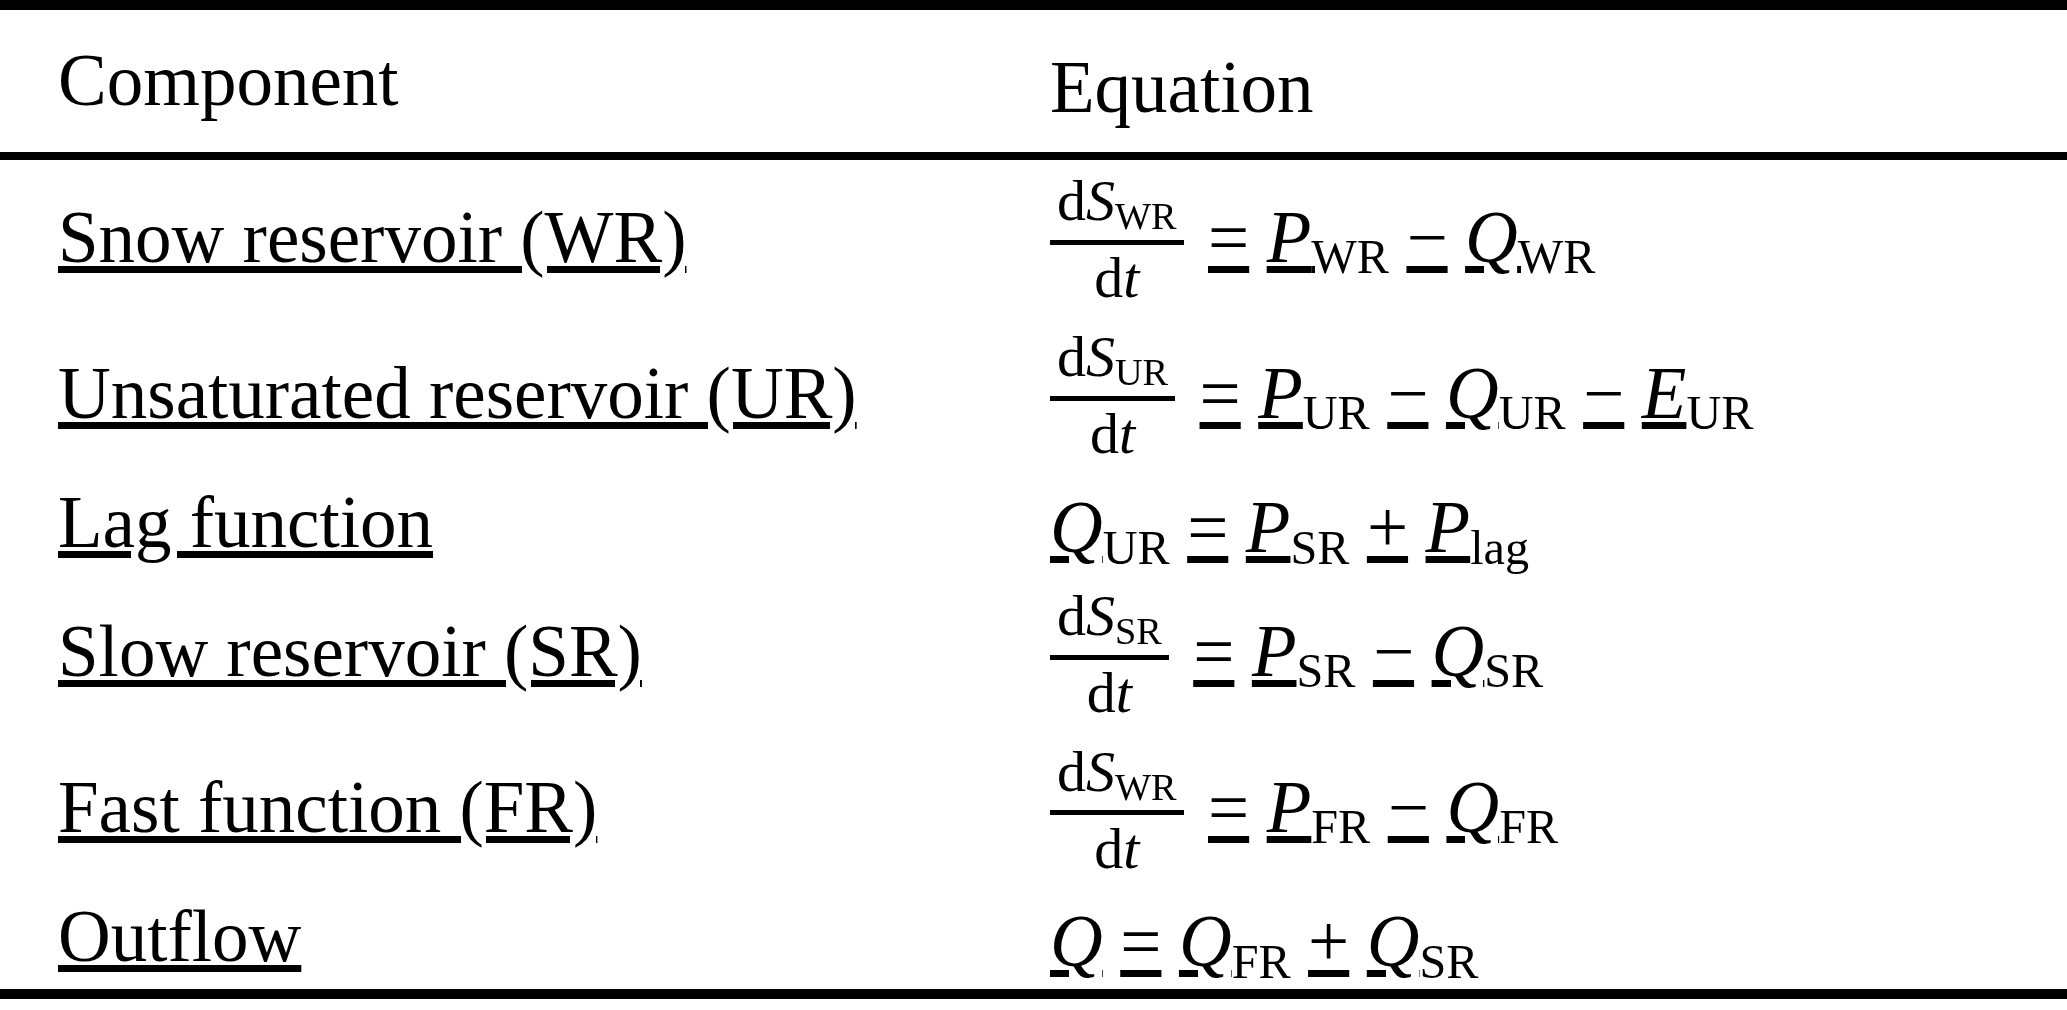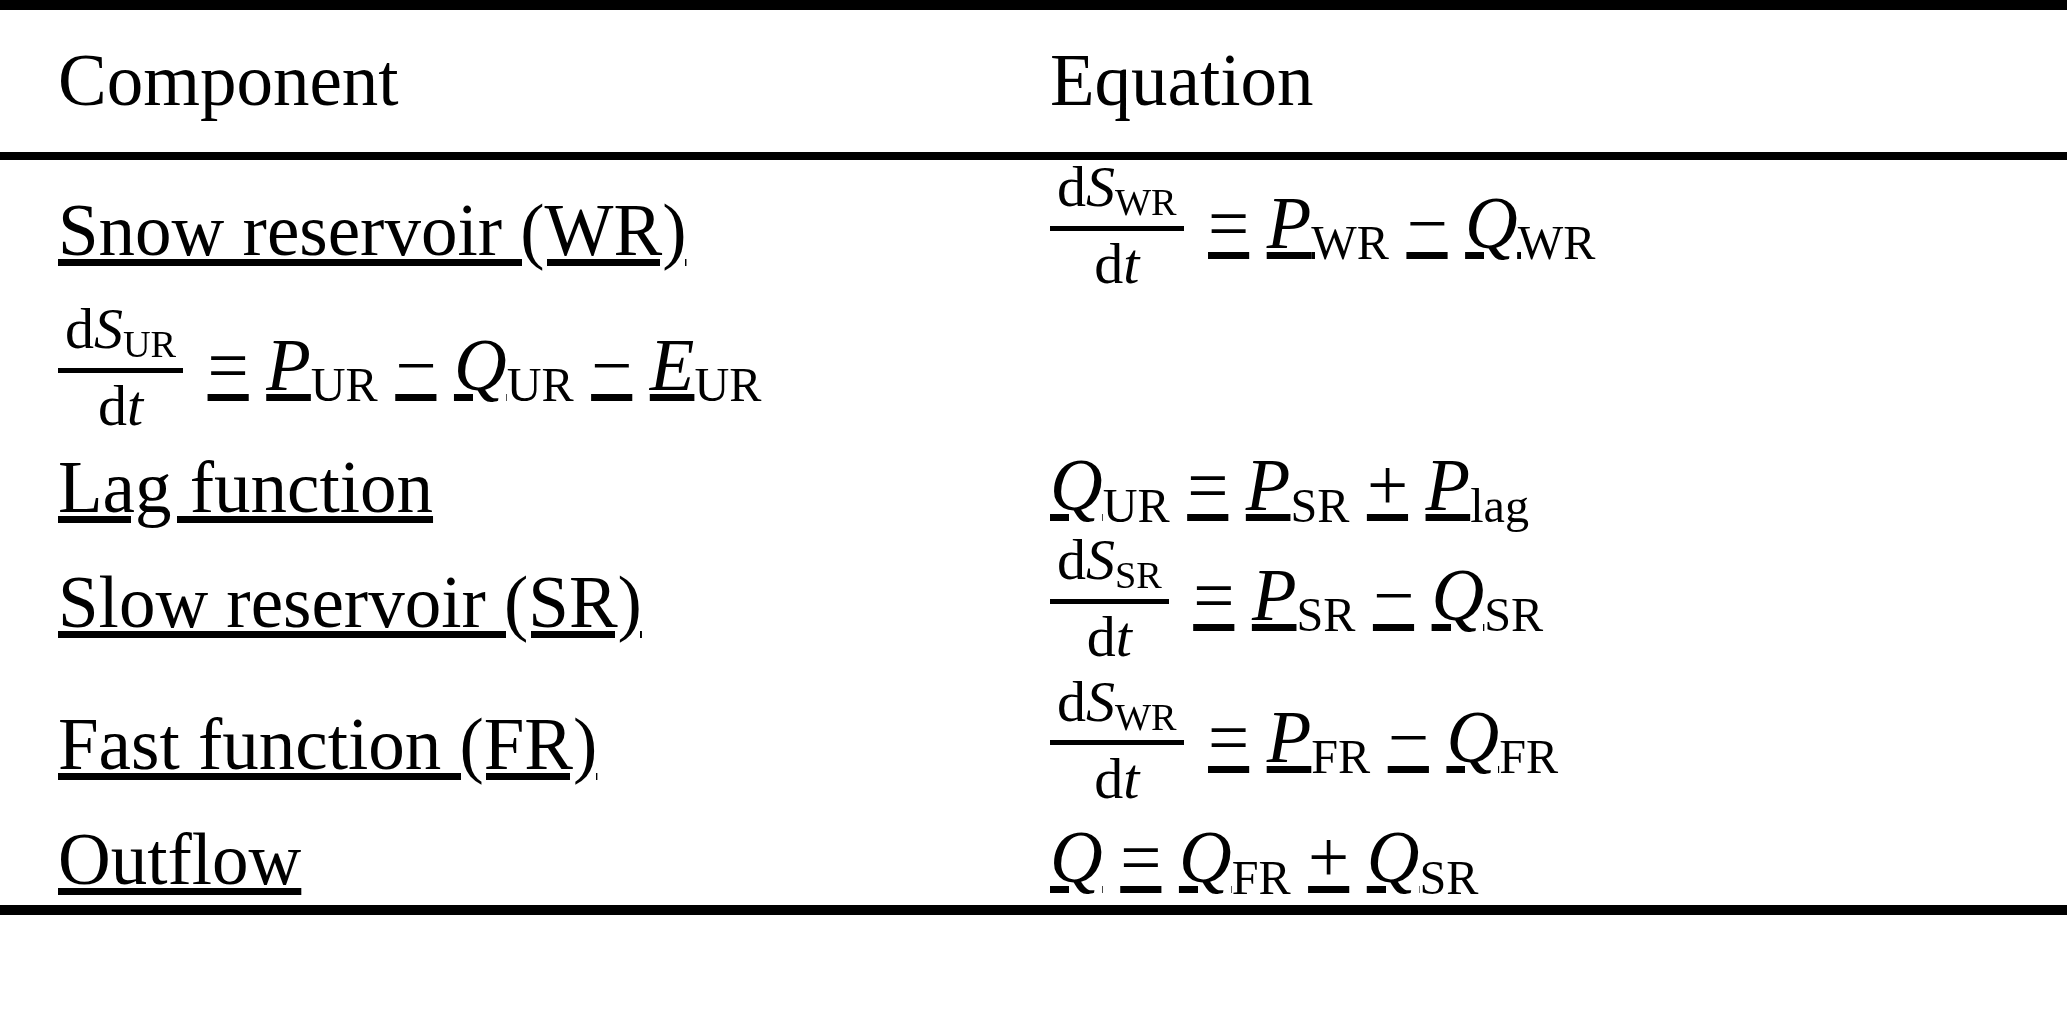--- a/index.html
+++ b/index.html
@@ -52,20 +52,21 @@
   }
   .cell-comp {
     flex: 0 0 992px;
     width: 992px;
     overflow: visible;
   }
   .cell-eq {
     flex: 1 1 auto;
     display: flex;
     align-items: center;
+    margin-top: 14px;
   }
   .eq-line { display: inline-block; }
 
   
   .var { font-style: italic; }
   .rm  { font-style: normal; }
   .sub {
     font-size: 0.66em;
     font-style: normal;
     vertical-align: -0.24em;
@@ -110,20 +111,21 @@
     <div class="cell-comp">Snow reservoir (WR)</div>
     <div class="cell-eq">
       <span class="eq-line"><span class="frac">
               <span class="num"><span class="rm">d</span><span class="var">S</span><span class="sub">WR</span></span>
               <span class="den"><span class="rm">d</span><span class="var">t</span></span>
             </span><span class="op">=</span><span class="var">P</span><span class="sub">WR</span><span class="op">−</span><span class="var">Q</span><span class="sub">WR</span></span>
     </div>
   </div>
 
   <div class="row">
+    <div class="cell-comp">Unsaturated reservoir (UR)</div>
     <div class="cell-eq">
       <span class="eq-line"><span class="frac">
               <span class="num"><span class="rm">d</span><span class="var">S</span><span class="sub">UR</span></span>
               <span class="den"><span class="rm">d</span><span class="var">t</span></span>
             </span><span class="op">=</span><span class="var">P</span><span class="sub">UR</span><span class="op">−</span><span class="var">Q</span><span class="sub">UR</span><span class="op">−</span><span class="var">E</span><span class="sub">UR</span></span>
     </div>
   </div>
 
   <div class="row">
     <div class="cell-comp">Lag function</div>

